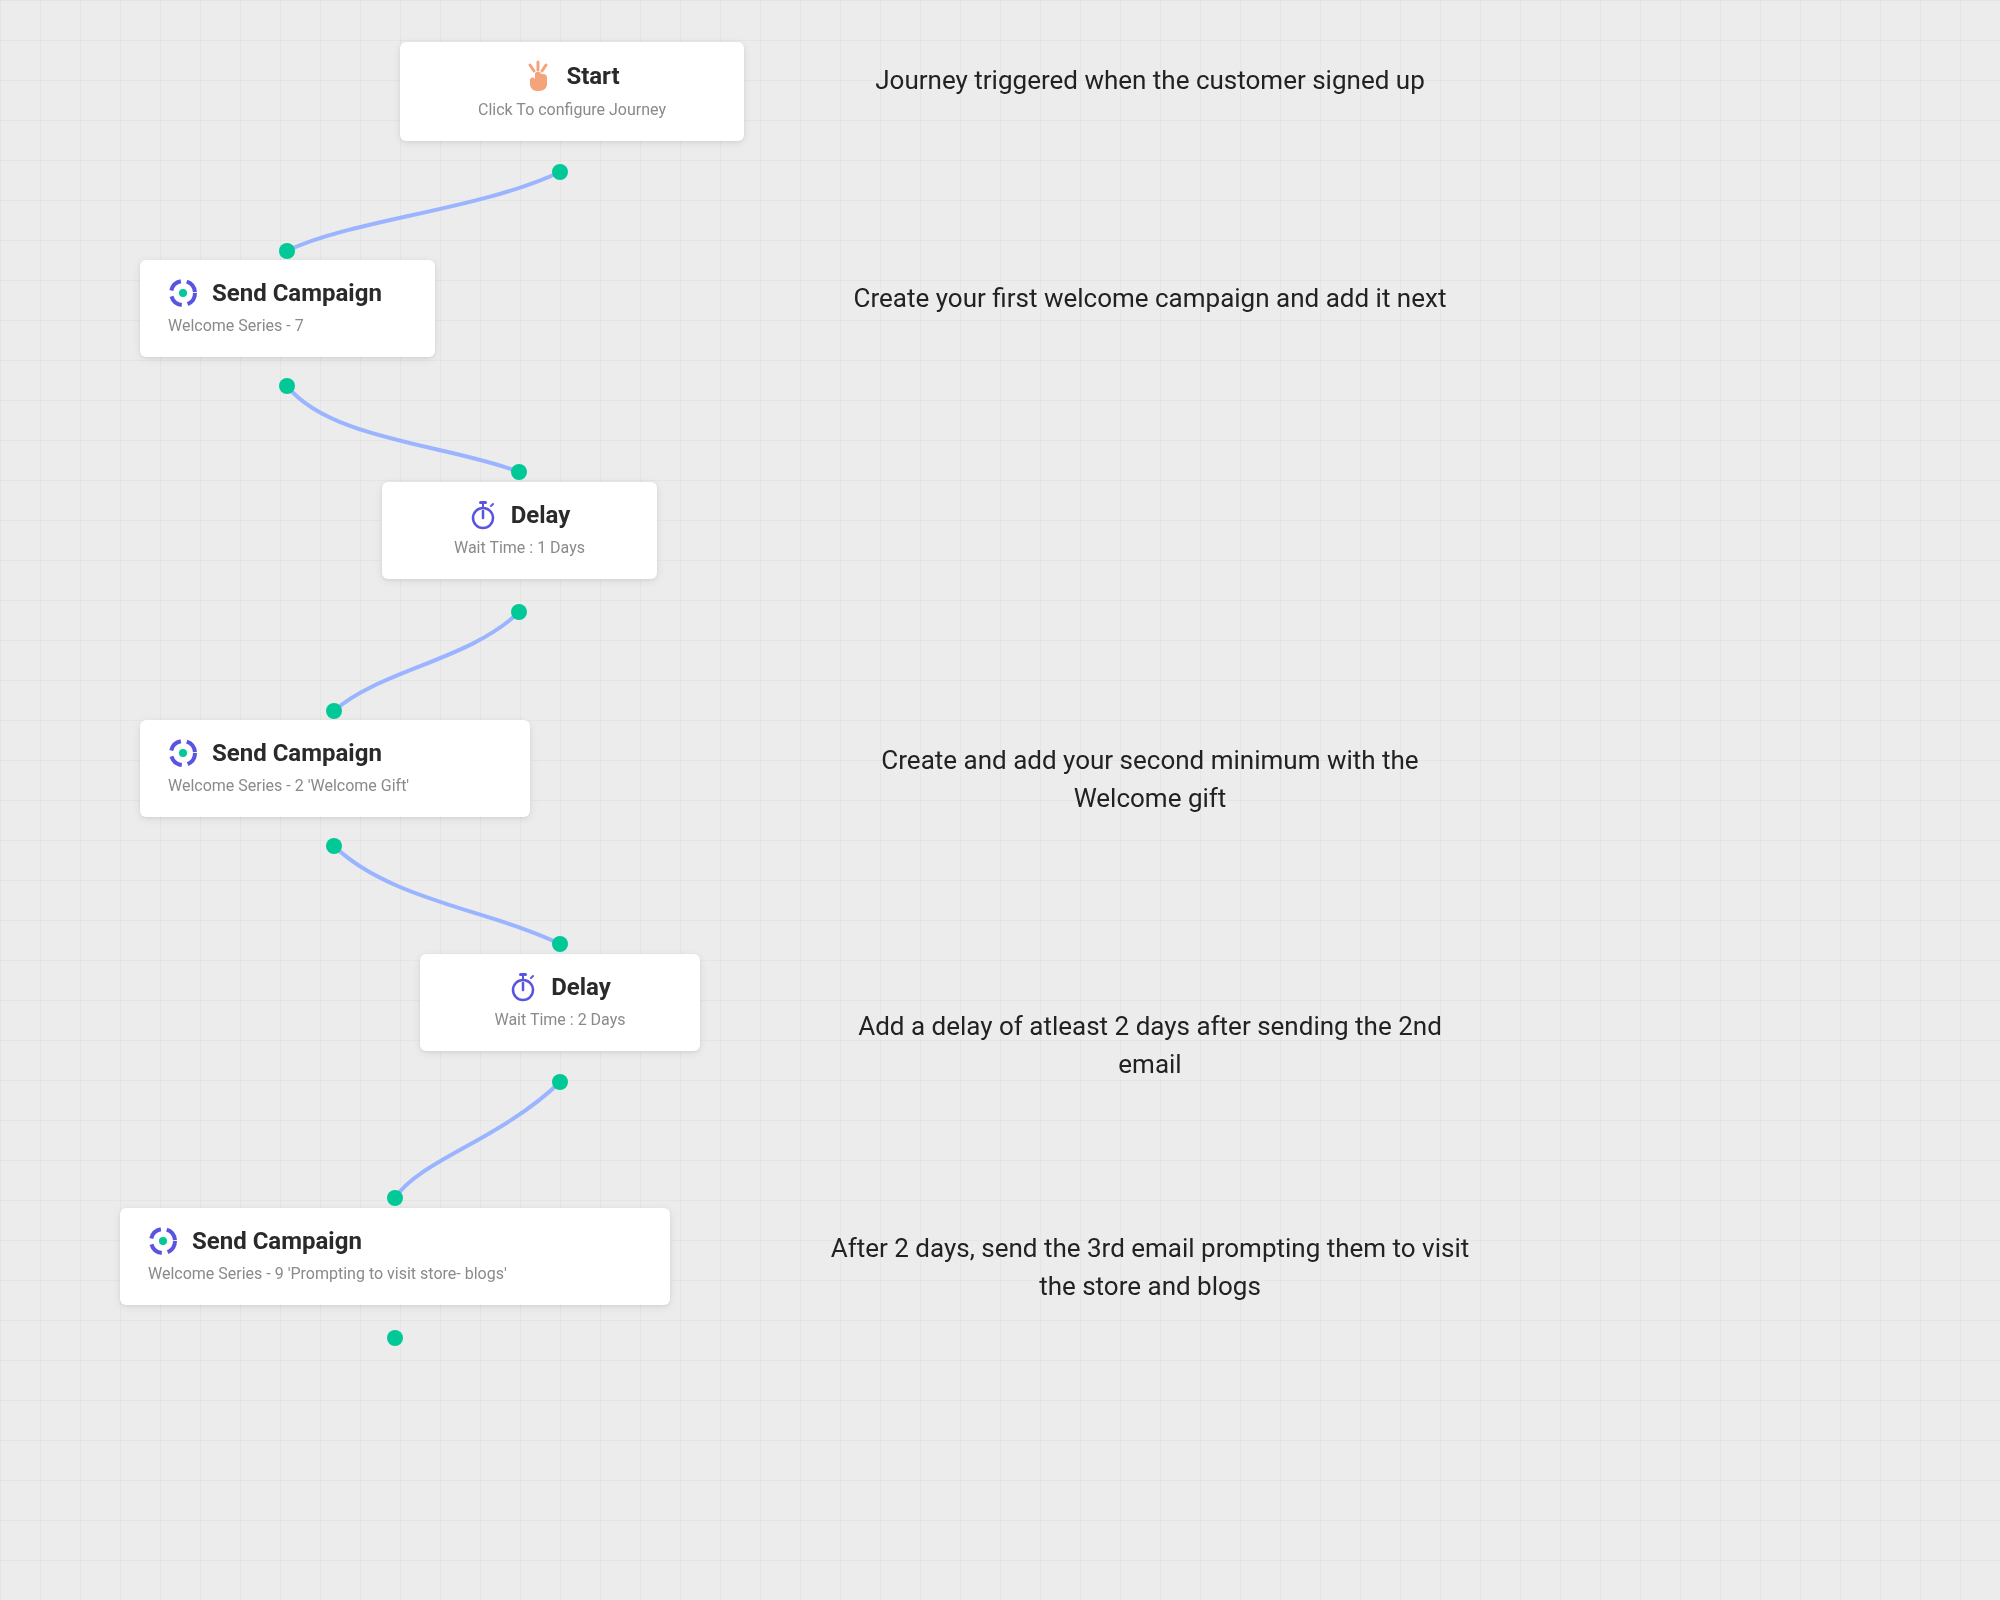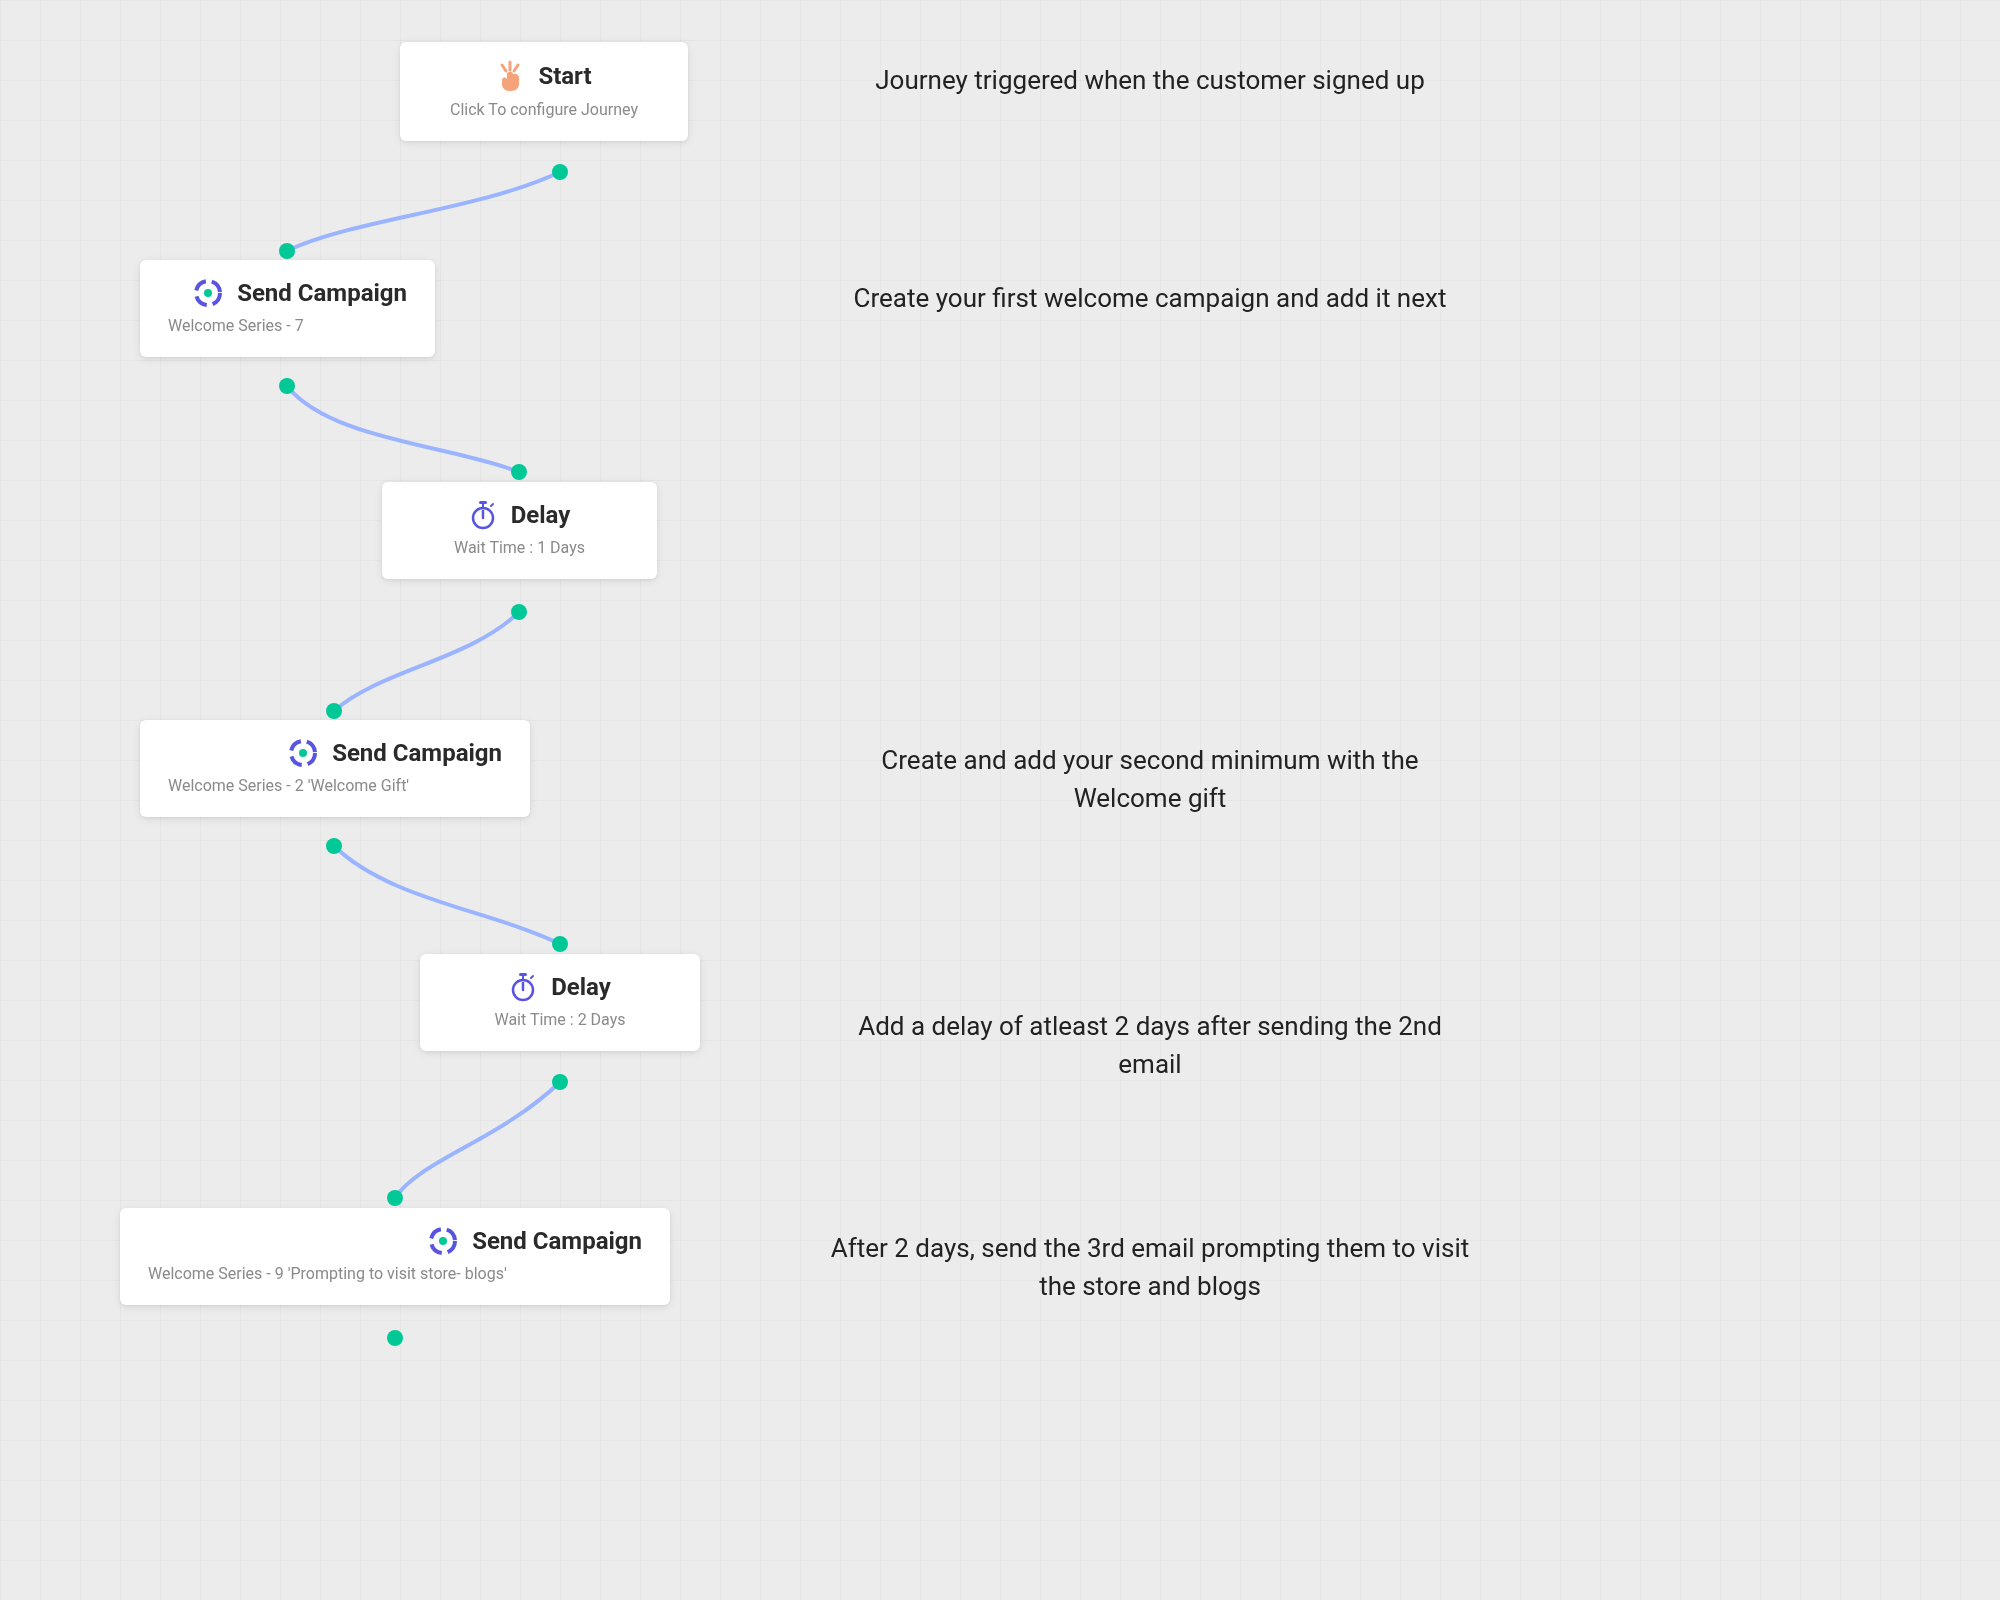--- a/index.html
+++ b/index.html
@@ -45,21 +45,21 @@
   .node .title {
     font-weight: 700;
     font-size: 24px;
     color: #2a2a2a;
   }
   .node .subtitle {
     font-size: 16px;
     color: #8a8a8a;
     font-weight: 400;
   }
-  .node.left-align .title-row { justify-content: flex-end; }
+  .node.left-align .title-row { justify-content: flex-start; }
   .node.left-align { text-align: left; }
 
   .caption {
     position: absolute;
     font-size: 26px;
     color: #222;
     text-align: center;
     line-height: 1.45;
     width: 640px;
   }
@@ -84,21 +84,21 @@
 <div class="canvas">
 
   <svg class="connectors">
     <path d="M 560 172  C 480 210, 350 220, 287 251" stroke="#9bb4ff" stroke-width="4" fill="none"></path>
     <path d="M 287 386  C 330 440, 450 445, 519 472" stroke="#9bb4ff" stroke-width="4" fill="none"></path>
     <path d="M 519 612  C 470 660, 380 670, 334 711" stroke="#9bb4ff" stroke-width="4" fill="none"></path>
     <path d="M 334 846  C 390 900, 490 910, 560 944" stroke="#9bb4ff" stroke-width="4" fill="none"></path>
     <path d="M 560 1082 C 500 1140, 420 1160, 395 1198" stroke="#9bb4ff" stroke-width="4" fill="none"></path>
   </svg>
 
-  <div class="node" style="left:400px; top:42px; width:288px;">
+  <div class="node" style="left:400px; top:42px; width:344px;">
     <div class="title-row">
       <span class="icon">
         <svg width="28" height="32" viewBox="0 0 28 32">
           <path d="M14 2 L14 10" stroke="#f4a37a" stroke-width="3" stroke-linecap="round"></path>
           <path d="M6 5 L10 11" stroke="#f4a37a" stroke-width="3" stroke-linecap="round"></path>
           <path d="M22 5 L18 11" stroke="#f4a37a" stroke-width="3" stroke-linecap="round"></path>
           <path d="M11 14 C11 11 17 11 17 14 L19 14 C22 14 23 16 23 18 L23 24 C23 28 20 31 15 31 L13 31 C9 31 6 28 6 24 L6 20 C6 18 8 17 10 18 L11 19 Z" fill="#f4a37a"></path>
         </svg>
       </span>
       <span class="title">Start</span>

